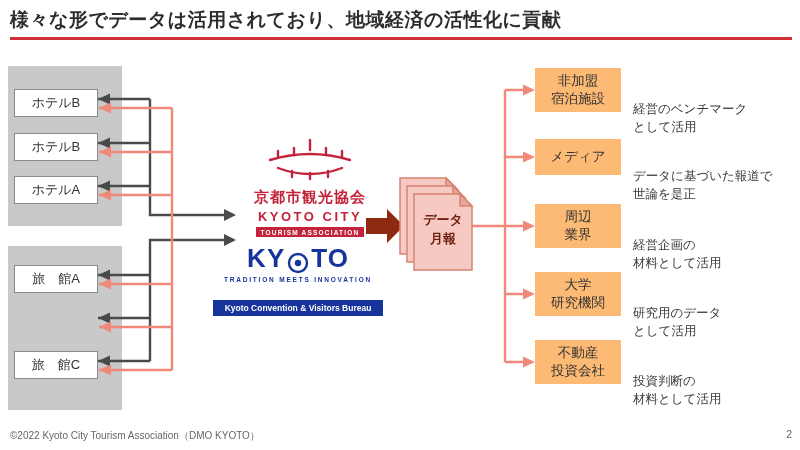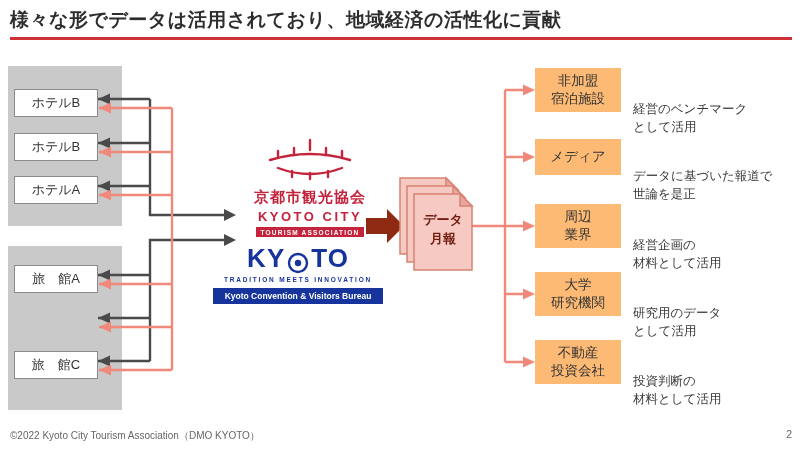--- a/index.html
+++ b/index.html
@@ -24,21 +24,21 @@
   .assoc-jp { font-size:15px; font-weight:bold; letter-spacing:1px; margin-top:1px; white-space:nowrap; }
   .assoc-en { font-size:13px; font-weight:bold; letter-spacing:2.5px; margin-top:2px; white-space:nowrap; }
   .assoc-bar { margin:3px auto 0; width:108px; background:#c3243c; color:#fff; font-size:6.5px;
                letter-spacing:1.2px; padding:2px 0 1px; font-weight:bold; white-space:nowrap; }
 
   .cvb-logo { position:absolute; left:213px; top:246px; width:170px; text-align:center; color:#16349c; }
   .cvb-word { display:flex; align-items:flex-end; justify-content:center; font-size:26px;
               font-weight:bold; letter-spacing:1px; height:28px; }
   .cvb-word svg { margin:0 2px; }
   .cvb-tagline { font-size:6.5px; font-weight:bold; letter-spacing:1.8px; margin-top:2px; white-space:nowrap; }
-  .cvb-bar { margin-top:5px; background:#16349c; color:#fff; font-size:8.5px; padding:3px 0;
+  .cvb-bar { margin-top:17px; background:#16349c; color:#fff; font-size:8.5px; padding:3px 0;
              font-weight:bold; white-space:nowrap; }
 
   .report-text { position:absolute; left:414px; top:194px; width:58px; height:72px; display:flex;
                  flex-direction:column; align-items:center; justify-content:center; font-size:13px;
                  font-weight:bold; color:#6f1d0e; line-height:1.45; }
 
   .rbox { position:absolute; left:535px; width:86px; background:#fdba74; display:flex;
           flex-direction:column; align-items:center; justify-content:center; font-size:13.5px;
           color:#333; line-height:1.35; text-align:center; }
 

